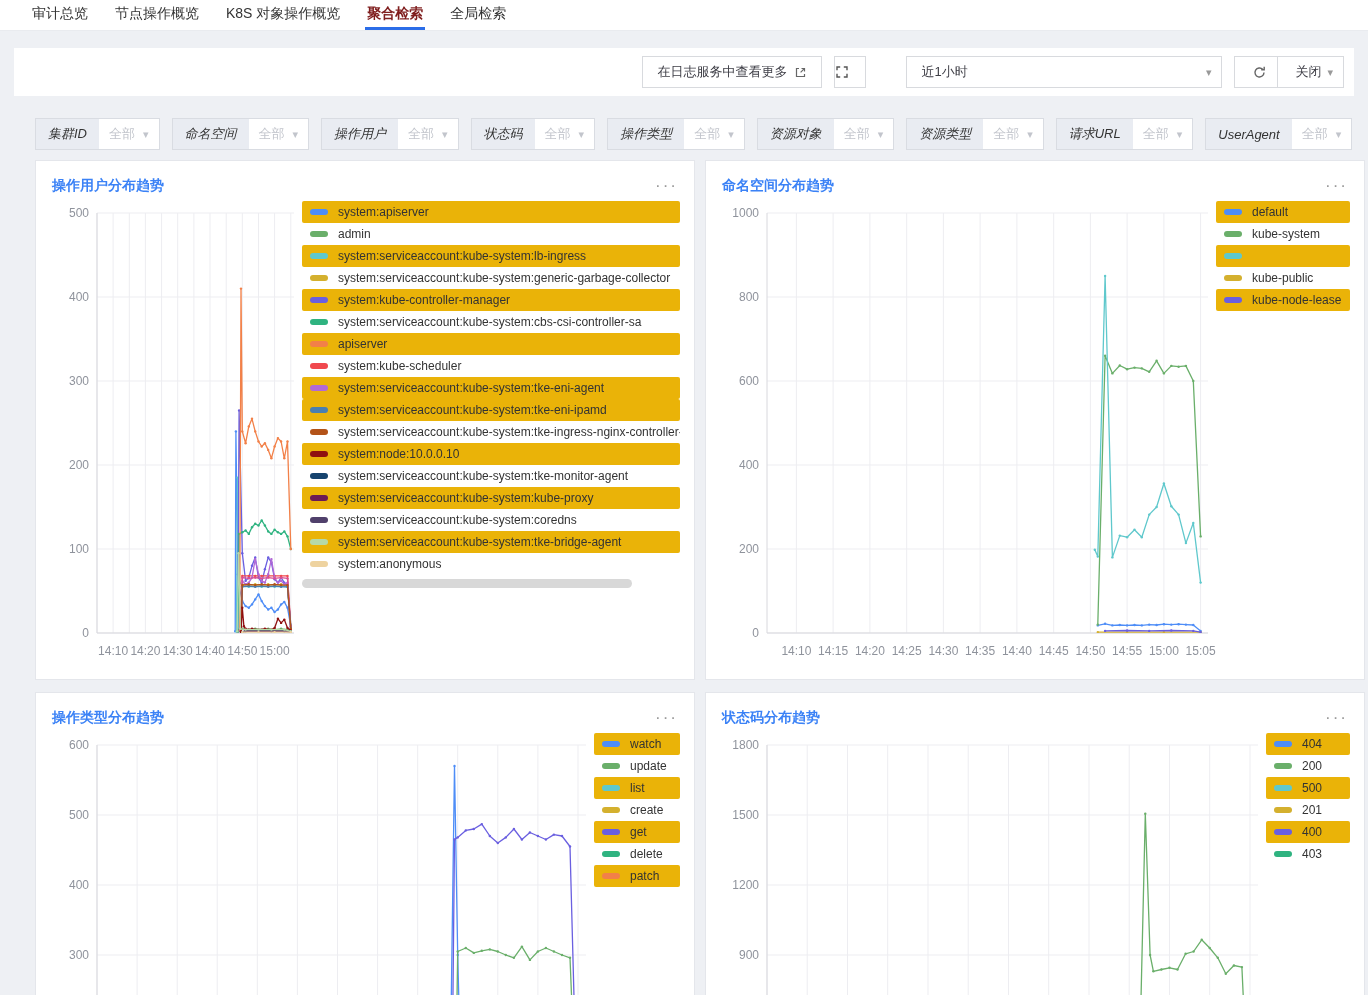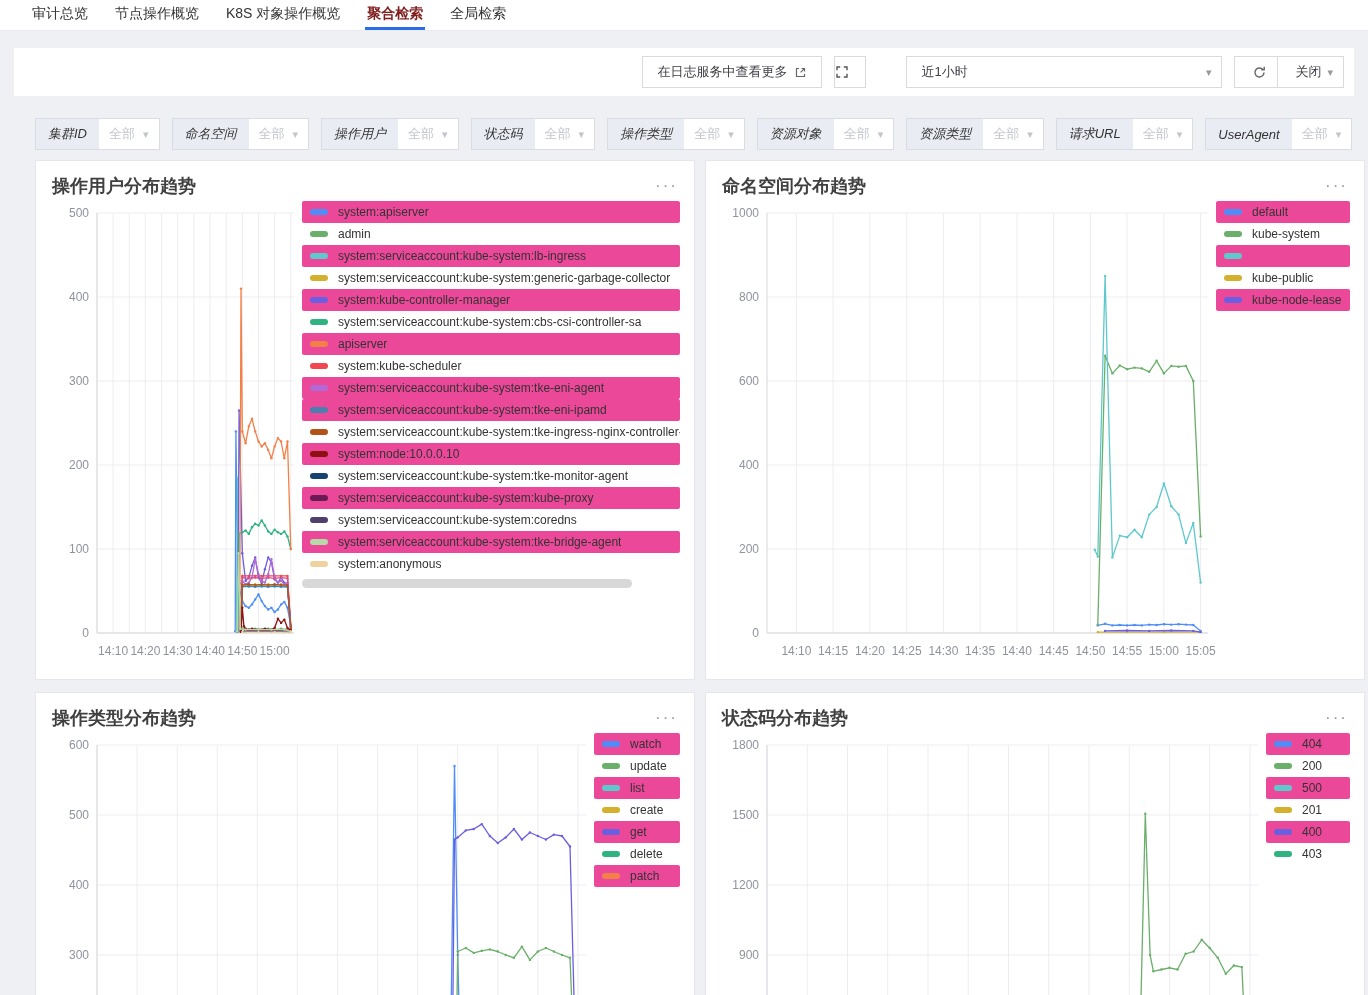--- a/index.html
+++ b/index.html
@@ -27,27 +27,27 @@
   
   .filters { margin:22px 0 0 35px; display:flex; gap:12px; }
   .filter { display:inline-flex; height:32px; border:1px solid #d9dce2; font-size:13px; cursor:pointer; background:#fff; }
   .filter .flabel { background:#e9ecf2; display:flex; align-items:center; padding:0 12px; color:#333; white-space:nowrap;font-style:italic; }
   .filter .fvalue { display:flex; align-items:center; padding:0 10px; color:#c2c5cc; gap:8px; white-space:nowrap; }
   .filter .fcaret { color:#c2c5cc; font-size:11px; }
   
   .panels { margin:10px 0 0 35px; display:grid; grid-template-columns:660px 660px; gap:12px 10px; }
   .panel { background:#fff; border:1px solid #e4e6eb; height:520px; padding:14px 16px; }
   .phead { display:flex; justify-content:space-between; align-items:center; height:22px; }
-  .ptitle { font-size:18px; font-weight:bold; color:#404040; }
+  .ptitle { font-size:14px; font-weight:bold; color:#3b82f6; }
   .pmore { color:#9a9a9a; font-size:17px; letter-spacing:2px; cursor:pointer; line-height:10px; }
   .pbody { display:flex; margin-top:4px; }
   .chartwrap { flex:none; }
   .legend { display:flex; flex-direction:column; margin-left:auto; overflow:hidden; flex:none; }
   .lrow { display:flex; align-items:center; height:22px; gap:10px; padding:0 8px; border-radius:2px; cursor:pointer; }
-  .lrow.alt { background:#ec4899; }
+  .lrow.alt { background:#eab308; }
   .lswatch { width:18px; height:6px; border-radius:3px; flex:none; }
   .llabel { font-size:12px; color:#333; white-space:nowrap; }
   .lscroll { height:9px; background:#d8d8d8; border-radius:5px; margin-top:4px; width:330px; flex:none; }
   svg text { font-family:"Liberation Sans", sans-serif; }
 </style>
 </head>
 <body>
 
 <nav class="tabbar">
     <div class="tab">审计总览</div>

